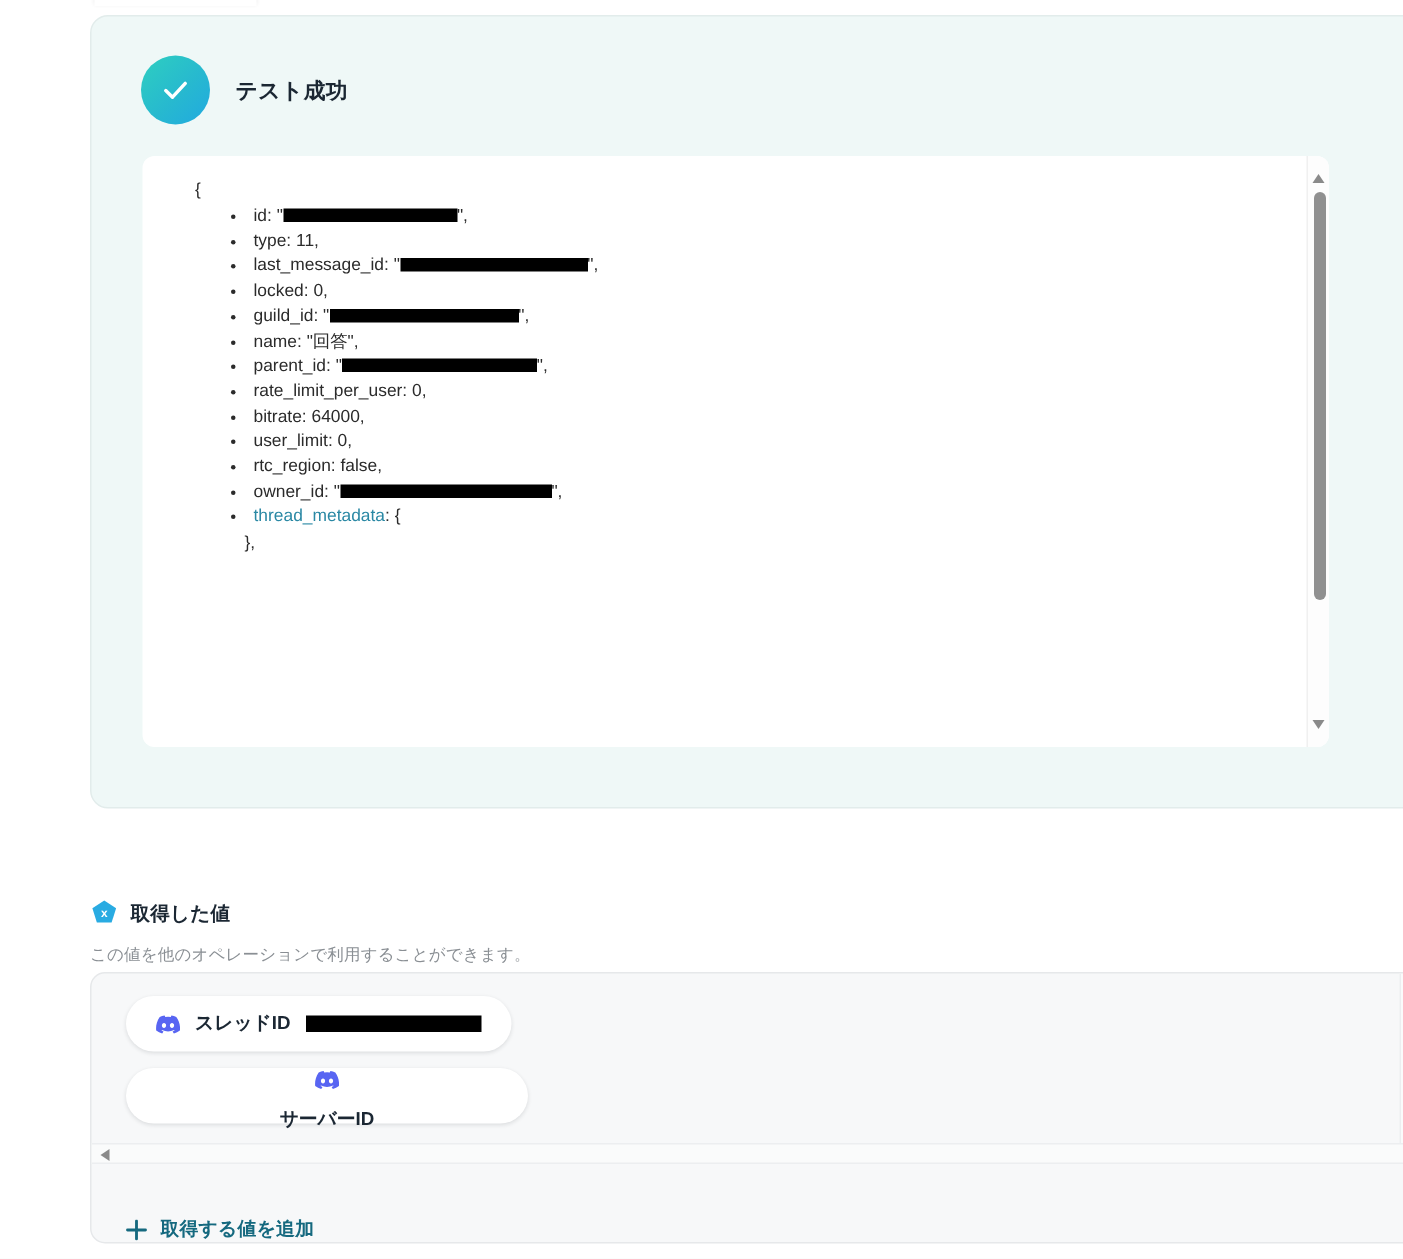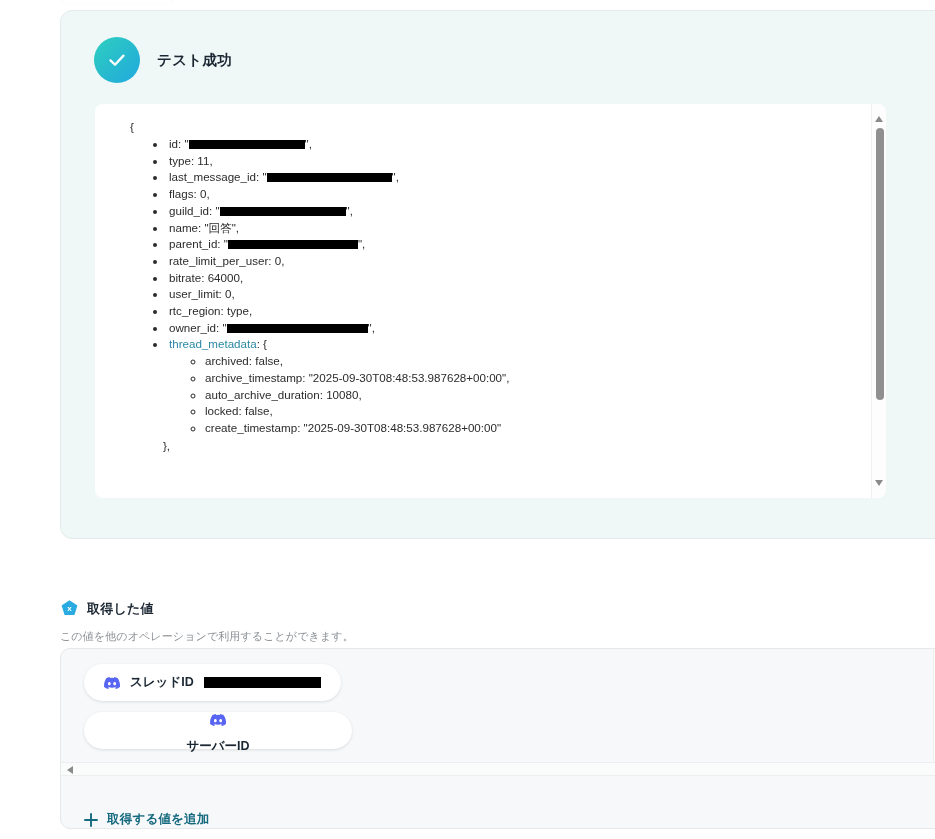--- a/index.html
+++ b/index.html
@@ -246,36 +246,30 @@
   <div class="json-panel">
     <div class="json-inner">
 
       <div class="json-brace">{</div>
 
       <ul class="json-list">
 
       <li><span>id: "</span><span class="redact" style="width: 116px;"></span><span>",</span></li>
           <li>type: 11,</li>
           <li><span>last_message_id: "</span><span class="redact" style="width: 125px;"></span><span>",</span></li>
-          <li>flags: 0,</li>
+          <li>locked: 0,</li>
           <li><span>guild_id: "</span><span class="redact" style="width: 126px;"></span><span>",</span></li>
           <li>name: "回答",</li>
           <li><span>parent_id: "</span><span class="redact" style="width: 130px;"></span><span>",</span></li>
           <li>rate_limit_per_user: 0,</li>
           <li>bitrate: 64000,</li>
           <li>user_limit: 0,</li>
-          <li>rtc_region: type,</li>
+          <li>rtc_region: false,</li>
           <li><span>owner_id: "</span><span class="redact" style="width: 141px;"></span><span>",</span></li>
-          <li><span class="k-link">thread_metadata</span><span>: {</span><ul class="json-sublist">
-              <li>archived: false,</li>
-              <li>archive_timestamp: "2025-09-30T08:48:53.987628+00:00",</li>
-              <li>auto_archive_duration: 10080,</li>
-              <li>locked: false,</li>
-              <li>create_timestamp: "2025-09-30T08:48:53.987628+00:00"</li>
-            </ul></li>
+          <li><span class="k-link">thread_metadata</span><span>: {</span></li>
         </ul>
         <div class="json-brace json-brace-close">},</div>
 
     </div>
 
     <div class="vscroll">
       <div class="arrow-up"></div>
       <div class="thumb"></div>
       <div class="arrow-dn"></div>
     </div>

